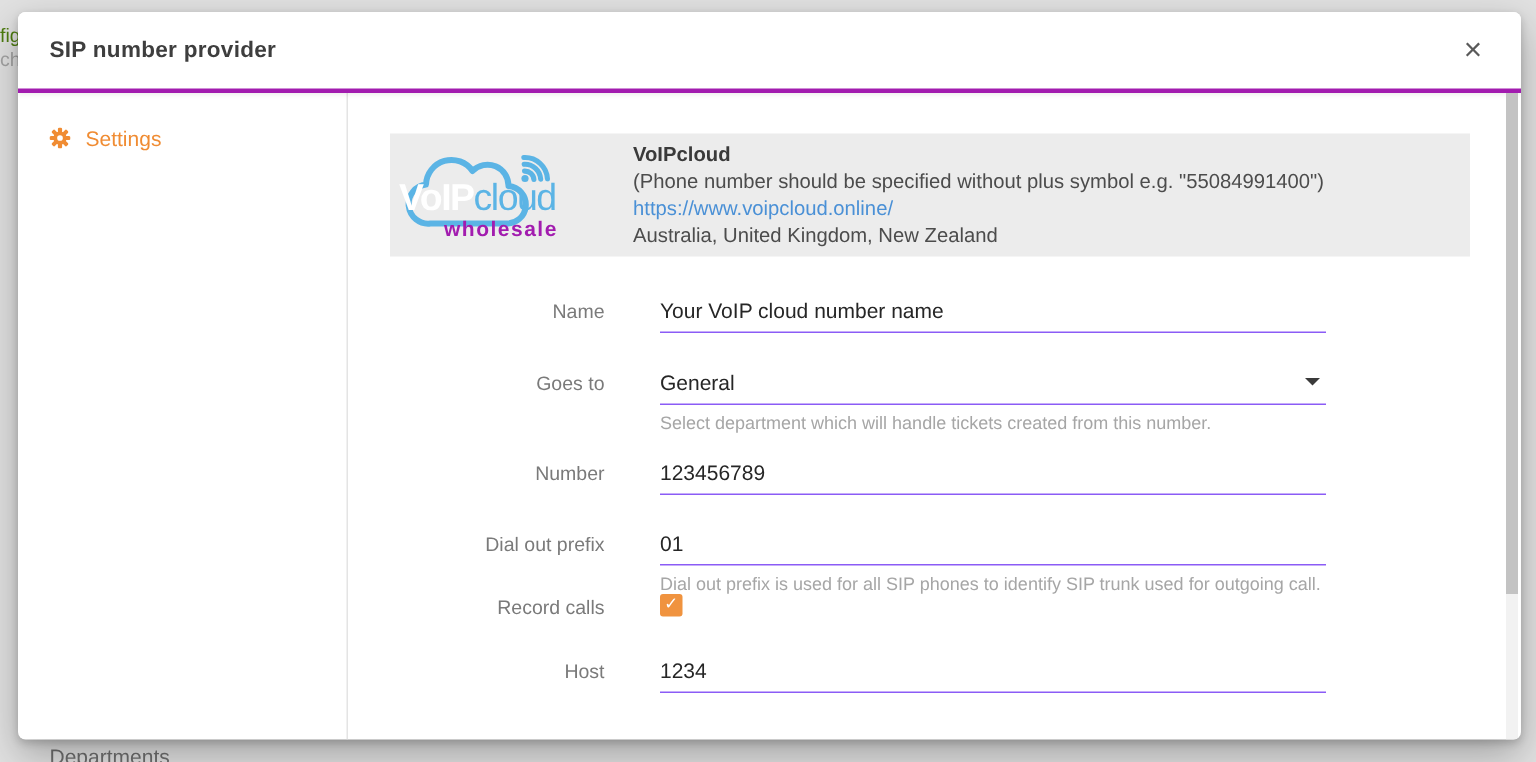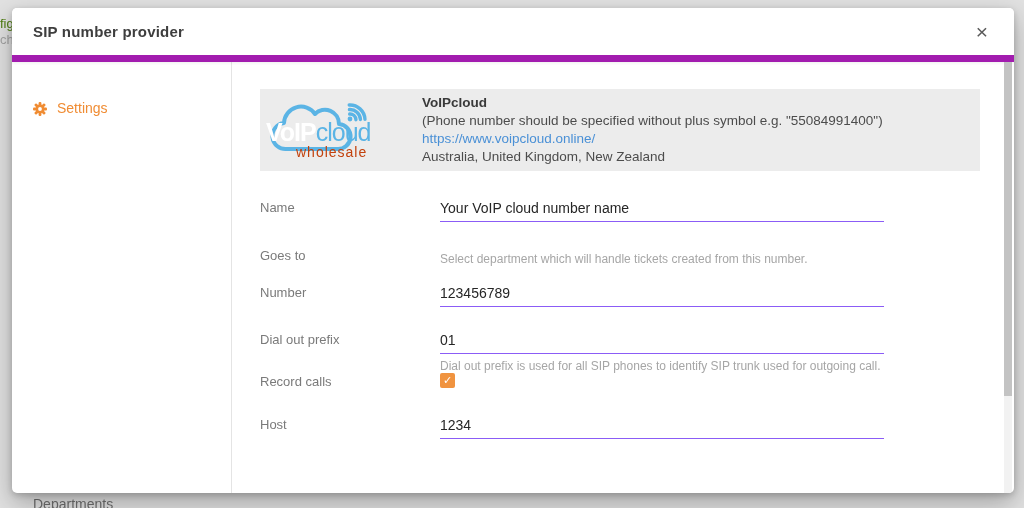--- a/index.html
+++ b/index.html
@@ -23,68 +23,68 @@
     width: 1002px; height: 485px;
     background: #ffffff; border-radius: 5px;
     box-shadow: 0 10px 26px rgba(0,0,0,0.28), 0 2px 6px rgba(0,0,0,0.18);
     overflow: hidden;
   }
 
   .modal-header {
     position: relative; height: 54px;
     display: flex; align-items: center;
     padding: 0 18px 0 21px;
-    border-bottom: 7px solid #a21caf;
+    border-bottom: 3px solid #a21caf;
     box-shadow: 0 1px 3px rgba(0,0,0,0.07);
     z-index: 5; background: #fff;
   }
   .modal-title { font-size: 15px; font-weight: bold; color: #3e3e3e; letter-spacing: .2px; }
   .close-btn {
     margin-left: auto; width: 28px; height: 28px;
     display: flex; align-items: center; justify-content: center;
     font-size: 21px; color: #5a5a5a; cursor: pointer; line-height: 1;
   }
 
   .modal-body { display: flex; height: 431px; position: relative; }
 
   
   .sidebar { width: 220px; border-right: 1px solid #e4e4e4; flex: none; }
   .sidebar-item {
-    display: flex; align-items: flex-end; gap: 10px;
-    margin-top: 38px; padding-left: 21px; cursor: pointer;
+    display: flex; align-items: center; gap: 10px;
+    margin-top: 22px; padding-left: 21px; cursor: pointer;
   }
   .sidebar-item .label { font-size: 14px; color: #f08c33; }
   .gear-svg { display: block; }
 
   
   .content { flex: 1; position: relative; padding: 27px 0 0 28px; }
 
   .provider-card {
     width: 720px; height: 82px; background: #ececec;
     display: flex; align-items: center;
   }
   .logo-wrap { width: 125px; height: 72px; margin-left: 2px; position: relative; flex: none; }
   .logo-text {
     position: absolute; left: 4px; top: 26px; white-space: nowrap;
     font-weight: bold; font-size: 25px; line-height: 1;
   }
   .logo-text .t-voip { color: #ffffff; letter-spacing: -1px; }
   .logo-text .t-cloud { color: #5bb4e5; font-weight: normal; letter-spacing: -1px; }
   .logo-sub {
     position: absolute; left: 34px; top: 50px;
-    color: #c2410c; font-size: 14px; letter-spacing: 1px; font-weight: normal;
+    color: #a21caf; font-size: 14px; letter-spacing: 1px; font-weight: bold;
   }
   .provider-info { margin-left: 35px; font-size: 13.5px; color: #4c4c4c; line-height: 18px; }
   .provider-name { font-weight: bold; color: #3a3a3a; }
   .provider-link { color: #4a90d6; text-decoration: none; cursor: pointer; }
 
   
   .form-row { display: flex; margin-left: 0; }
   .f-label {
-    width: 143px; flex: none;
+    width: 143px; text-align: right; flex: none;
     font-size: 13px; color: #7a7a7a; line-height: 16px; padding-top: 1px;
   }
   .f-control { margin-left: 37px; width: 444px; position: relative; }
   .f-line { border-bottom: 1px solid #8b5cf6; padding-bottom: 4px; }
   .f-input {
     width: 100%; border: none; outline: none; background: transparent;
     font-family: "Liberation Sans", "DejaVu Sans", sans-serif;
     font-size: 14px; color: #262626; line-height: 16px; height: 16px; padding: 0;
   }
   .f-select { cursor: pointer; }
@@ -184,20 +184,24 @@
         <div class="f-control">
           <div class="f-line">
             <input class="f-input" type="text" value="Your VoIP cloud number name" style="">
           </div>
         </div>
       </div>
 
       <div class="form-row row-goesto">
         <div class="f-label">Goes to</div>
         <div class="f-control">
+          <div class="f-line f-select">
+            <span class="sel-value">General</span>
+            <span class="caret"></span>
+          </div>
           <div class="f-hint">Select department which will handle tickets created from this number.</div>
         </div>
       </div>
 
       <div class="form-row row-number">
         <div class="f-label">Number</div>
         <div class="f-control">
           <div class="f-line">
             <input class="f-input" type="text" value="123456789" style="">
           </div>

